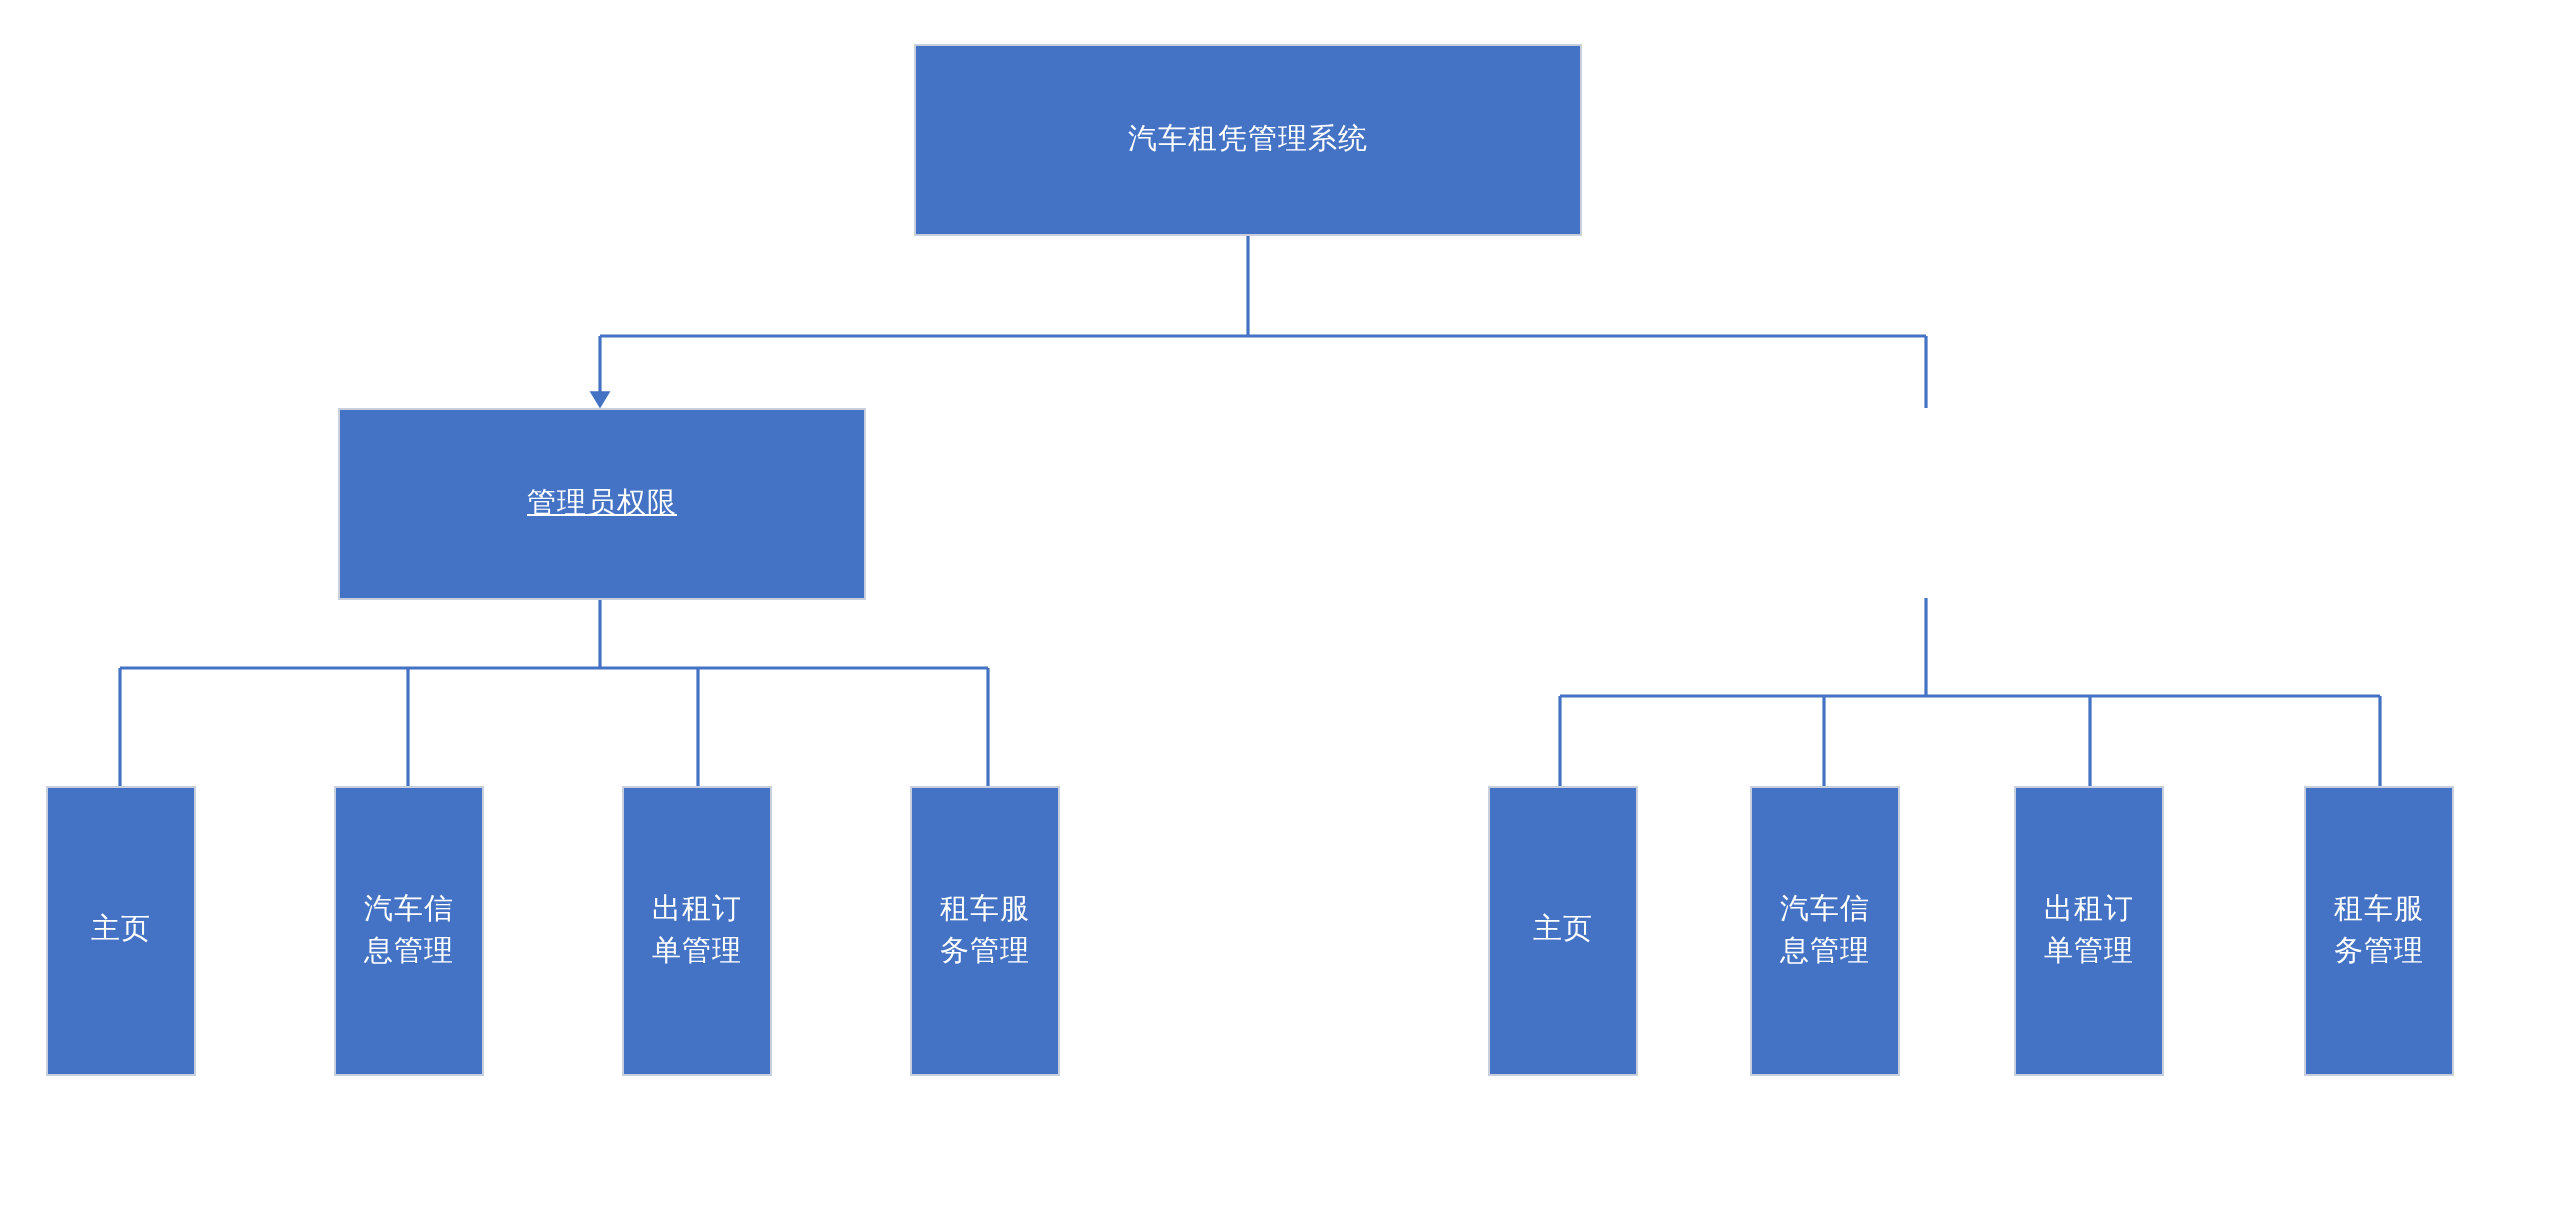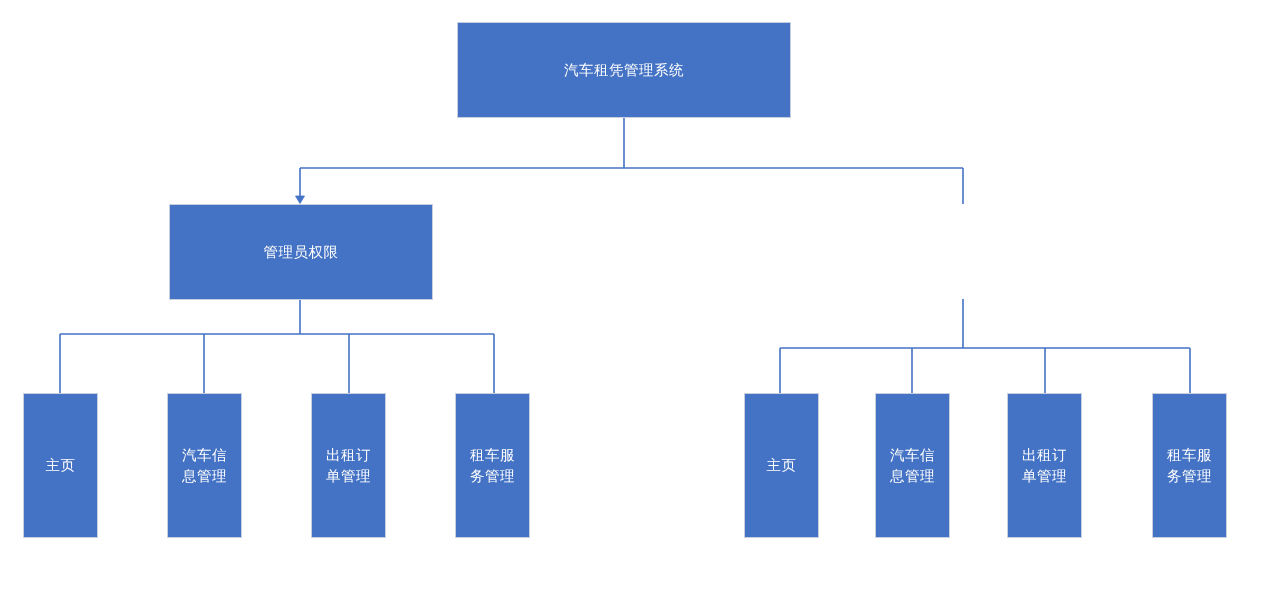--- a/index.html
+++ b/index.html
@@ -56,21 +56,21 @@
   }
   
   .node.level-branch {
     top: 204px;
     width: 264px;
     height: 96px;
   }
   .node.level-branch .node-label {
     font-size: 14.5px;
   }
-  .node.branch-admin { left: 169px; }
+  .node.branch-admin { left: 169px; text-decoration: underline; }
   .node.branch-user  { left: 831px; }
   
   .node.level-leaf {
     top: 393px;
     width: 75px;
     height: 145px;
   }
   .node.level-leaf .node-label {
     font-size: 14.5px;
     padding: 0 4px;

